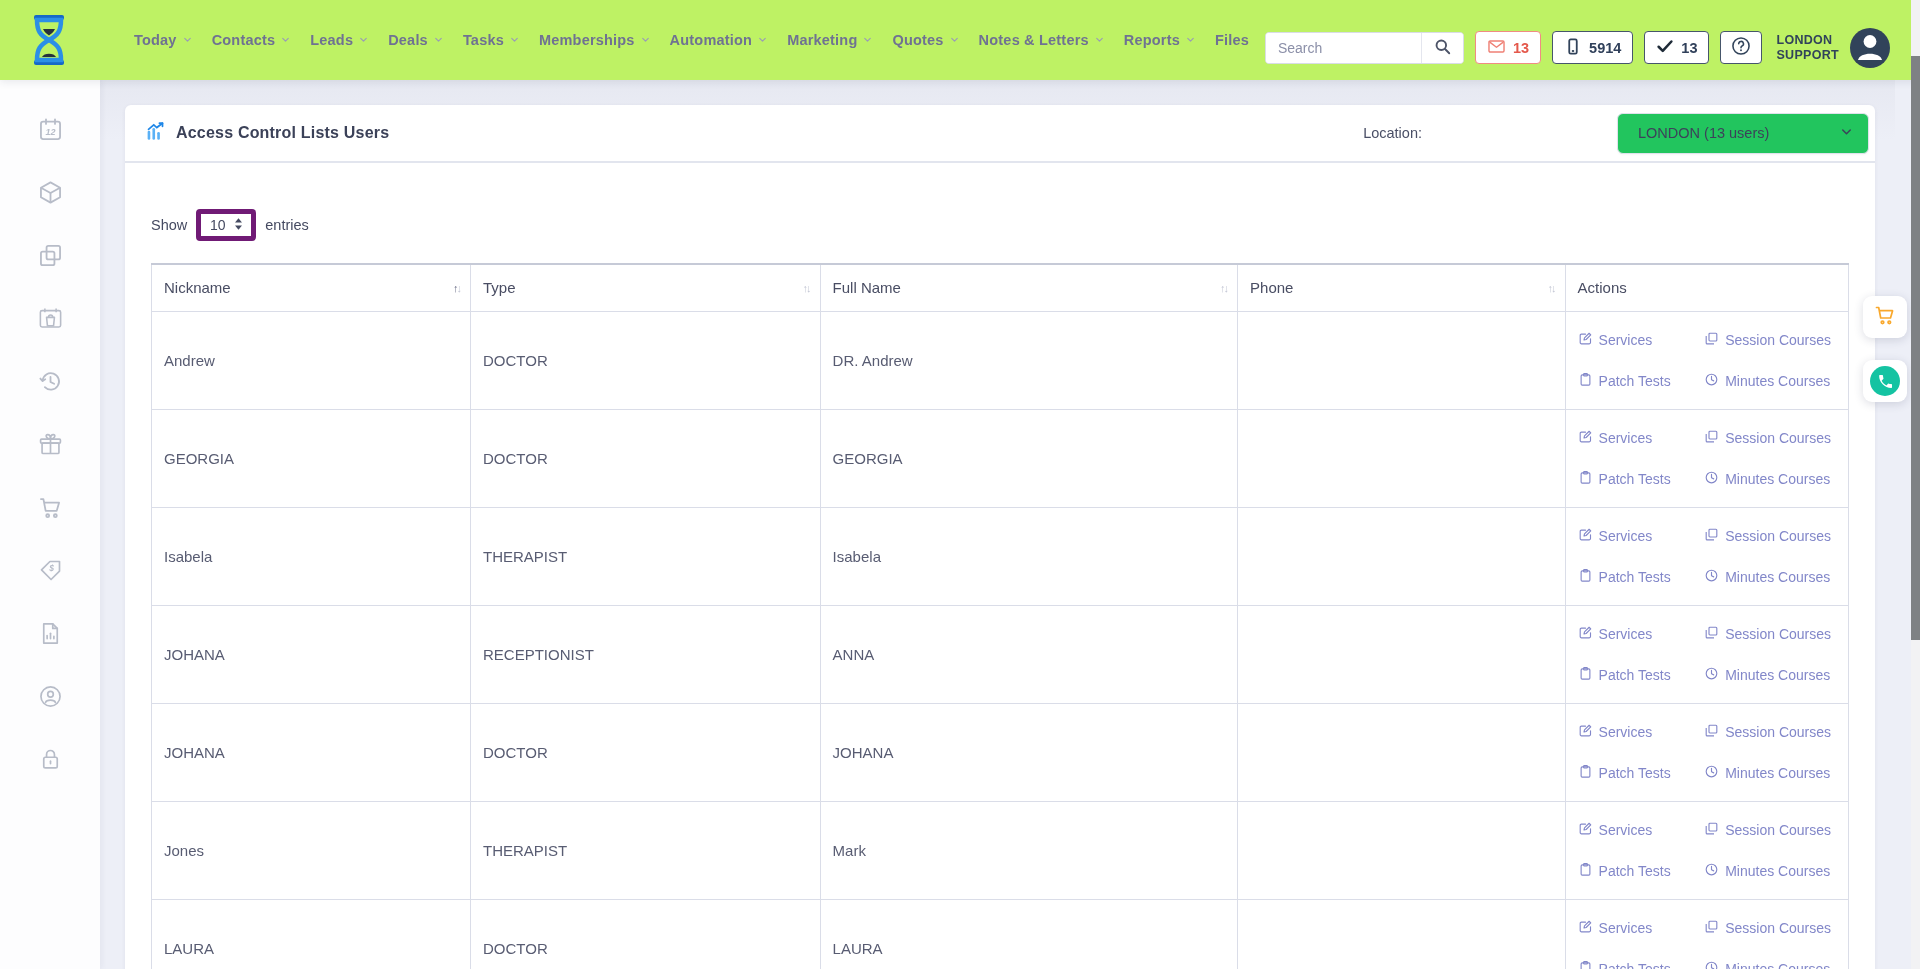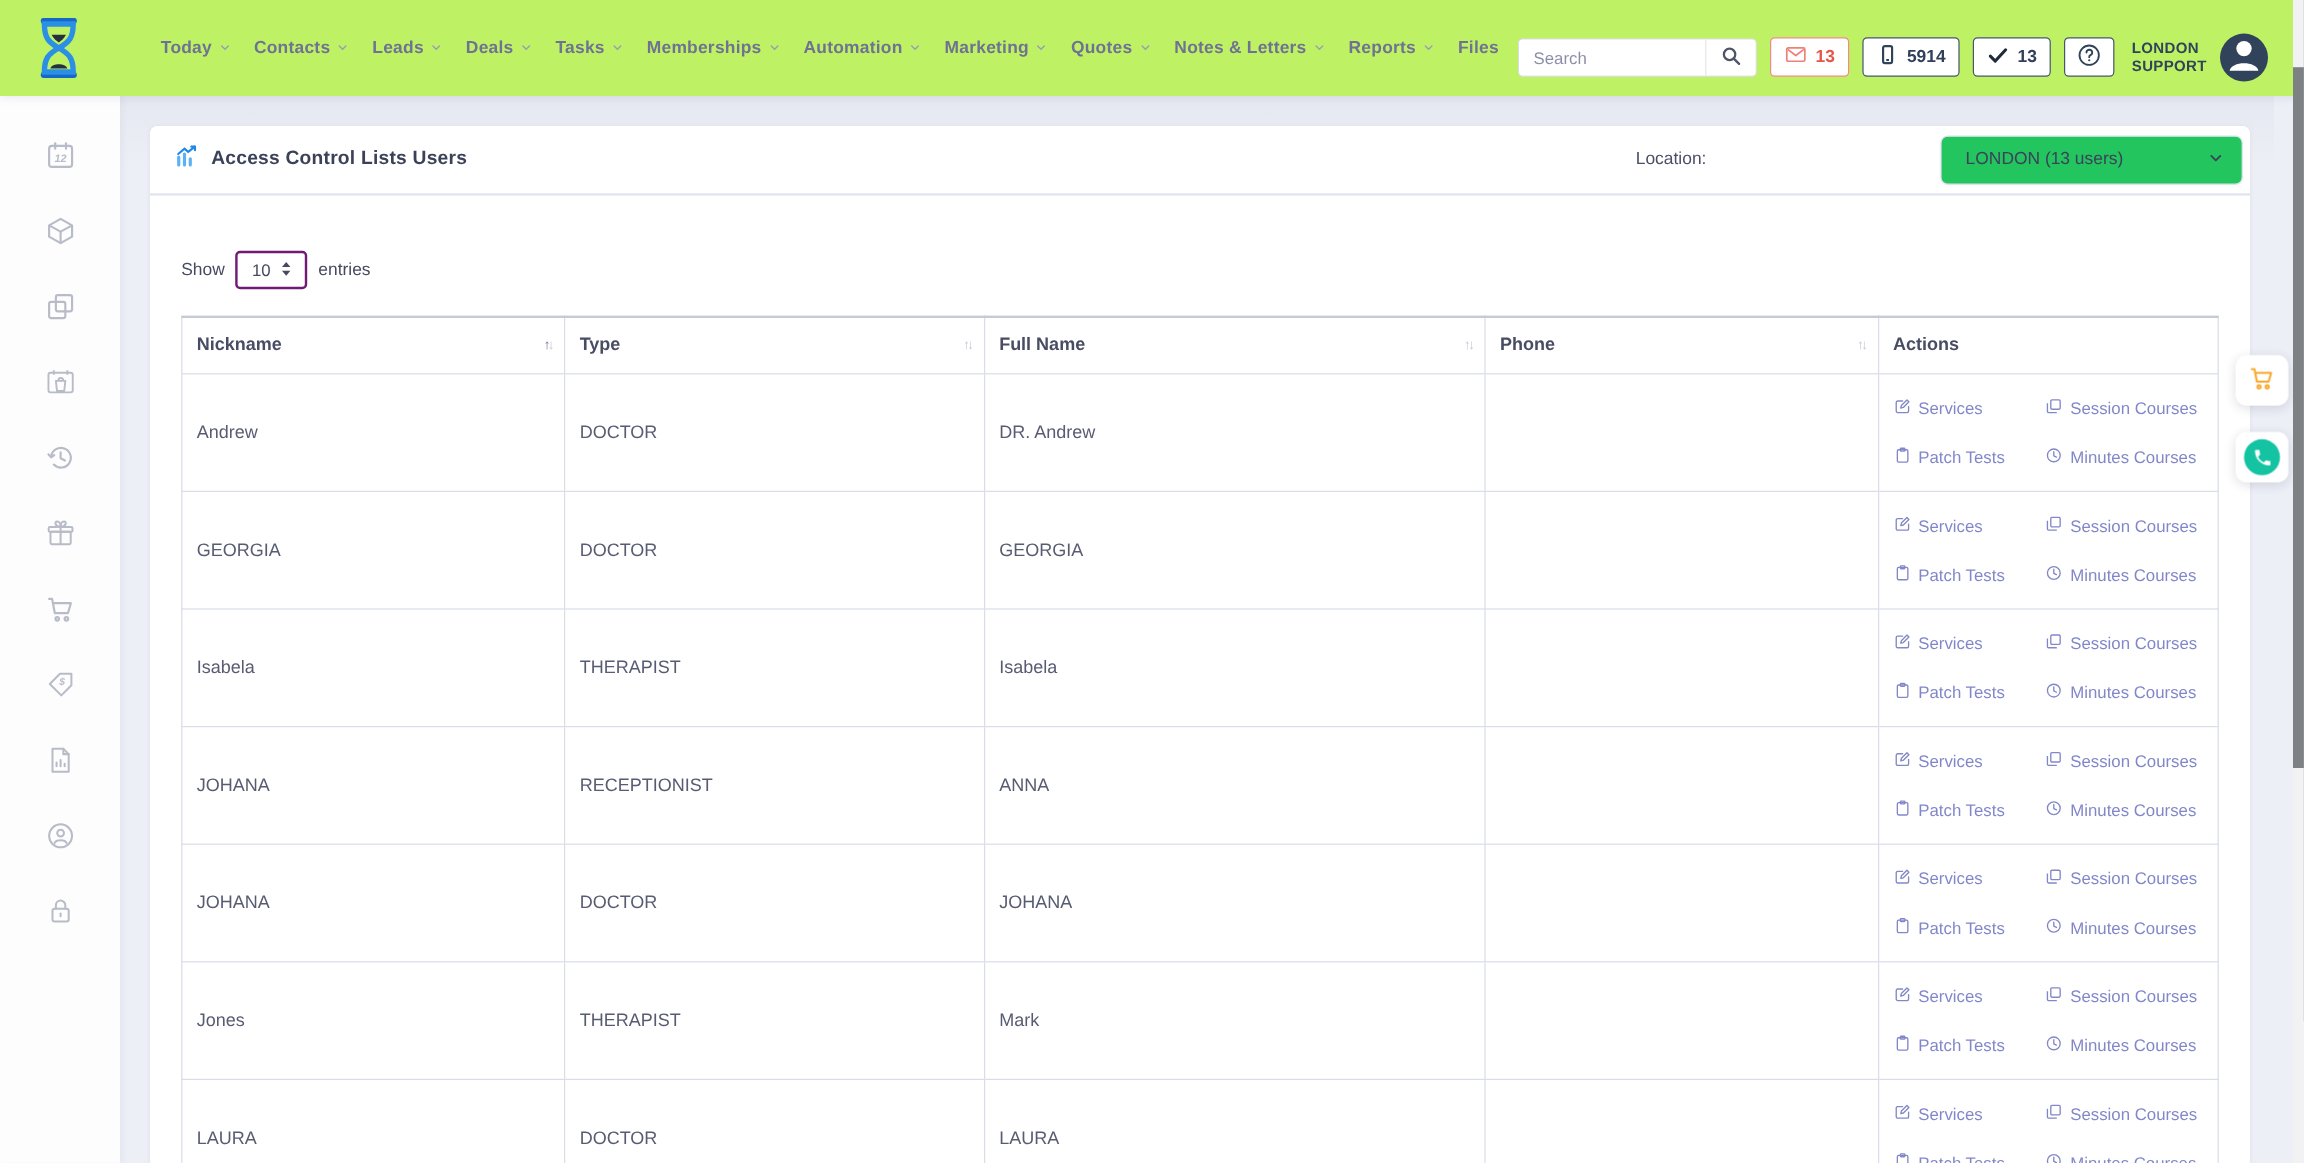--- a/index.html
+++ b/index.html
@@ -51,33 +51,33 @@
   .loc-wrap { margin-left:auto; display:flex; align-items:center; }
   .loc-label { font-size:14.5px; color:#4a4f66; margin-right:195px; }
   .loc-select { width:252px; height:41px; border:1px solid #dfe2ec; border-radius:6px;
     display:flex; align-items:center; padding:0 14px 0 20px; font-size:14.5px; color:#3c425a;
     cursor:pointer; box-shadow:0 1px 2px rgba(40,45,80,.04); background:#22c55e; }
   .loc-select .chev { margin-left:auto; }
 
   .card-body { padding:46px 26px 0 26px; }
   .controls { display:flex; align-items:center; }
   .show-group { display:flex; align-items:center; gap:9px; font-size:14.5px; color:#454a61; }
-  .entries-select { width:60px; height:32px; border:2px solid #701a75; border-radius:4px;
+  .entries-select { width:60px; height:32px; border:5px solid #701a75; border-radius:4px;
     display:flex; align-items:center; justify-content:center; gap:8px; font-size:14px;
     color:#454a61; cursor:pointer; background:#fff; }
   .search-group { margin-left:auto; display:flex; align-items:center; gap:8px;
     font-size:14.5px; color:#454a61; }
   .tbl-search-input { width:270px; height:31px; border:1px solid #cfd4e2; border-radius:4px;
     padding:0 10px; font-size:14px; color:#3c425a; outline:none; font-family:inherit; background:#fff; }
 
   table.data { width:100%; margin-top:22px; border-collapse:collapse; table-layout:fixed;
     border-top:2px solid #c6cad7; }
   table.data th, table.data td { border:1px solid #dadde8; text-align:left;
     padding:0 12px; vertical-align:middle; }
-  table.data th { height:47px; font-size:15px; font-weight:700; color:#494d63;
+  table.data th { height:47px; font-size:15px; font-weight:400; color:#494d63;
     position:relative; cursor:pointer; }
   table.data td { height:98px; font-size:15px; color:#585c72; }
   .sort { position:absolute; right:10px; top:50%; transform:translateY(-50%);
     font-size:11px; letter-spacing:-2px; color:#c3c6d4; }
   .sort .on { color:#6b6f87; }
   td.actions-cell { padding:18px 6px 14px 20px; vertical-align:top; }
   .actions-grid { display:grid; grid-template-columns:49% 51%; row-gap:23px; }
   .action-link { display:flex; align-items:center; gap:6px; color:#8287c9; font-size:14px;
     cursor:pointer; text-decoration:none; white-space:nowrap; }
 

